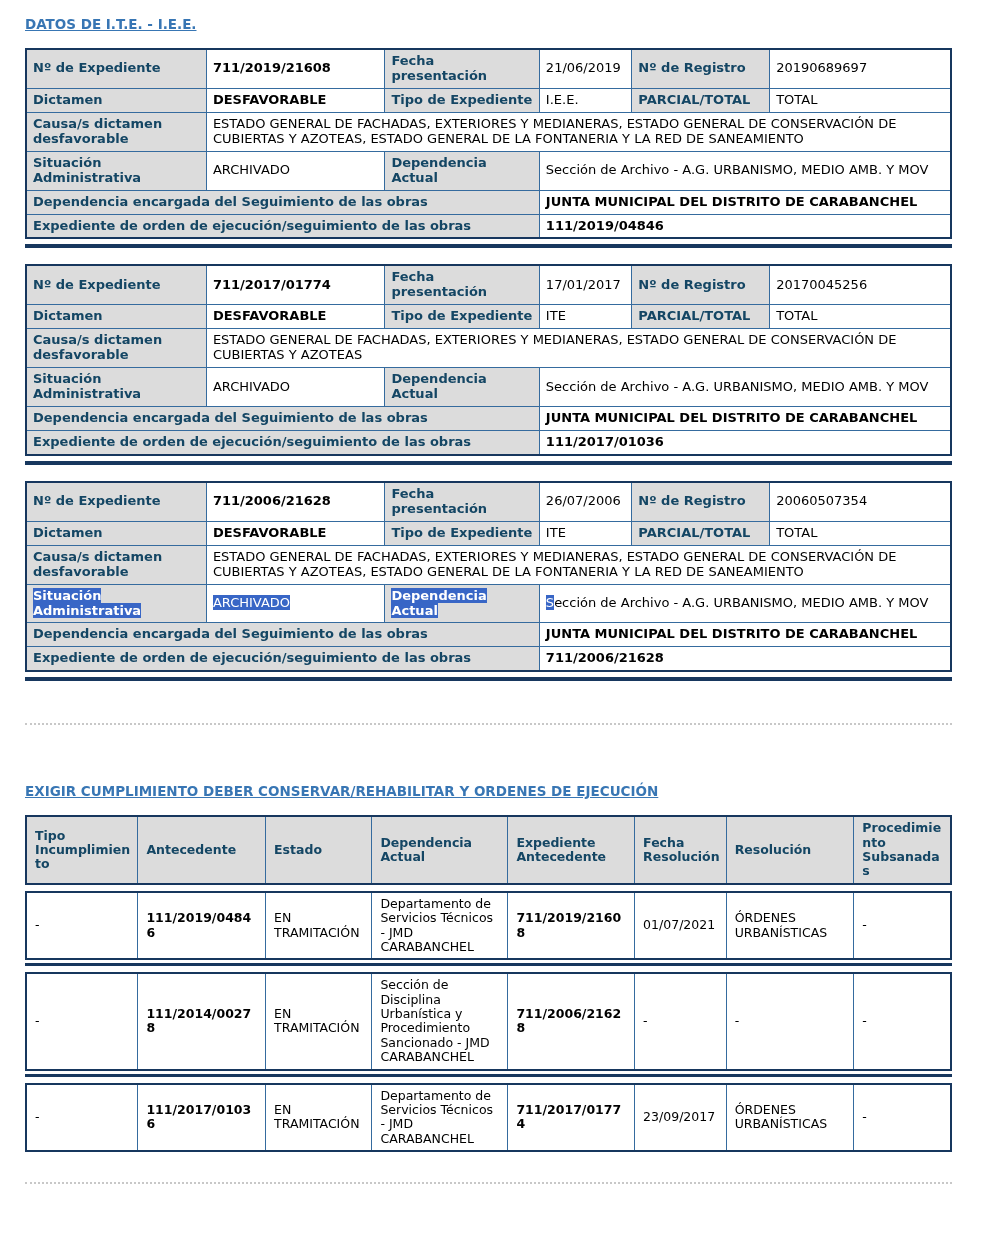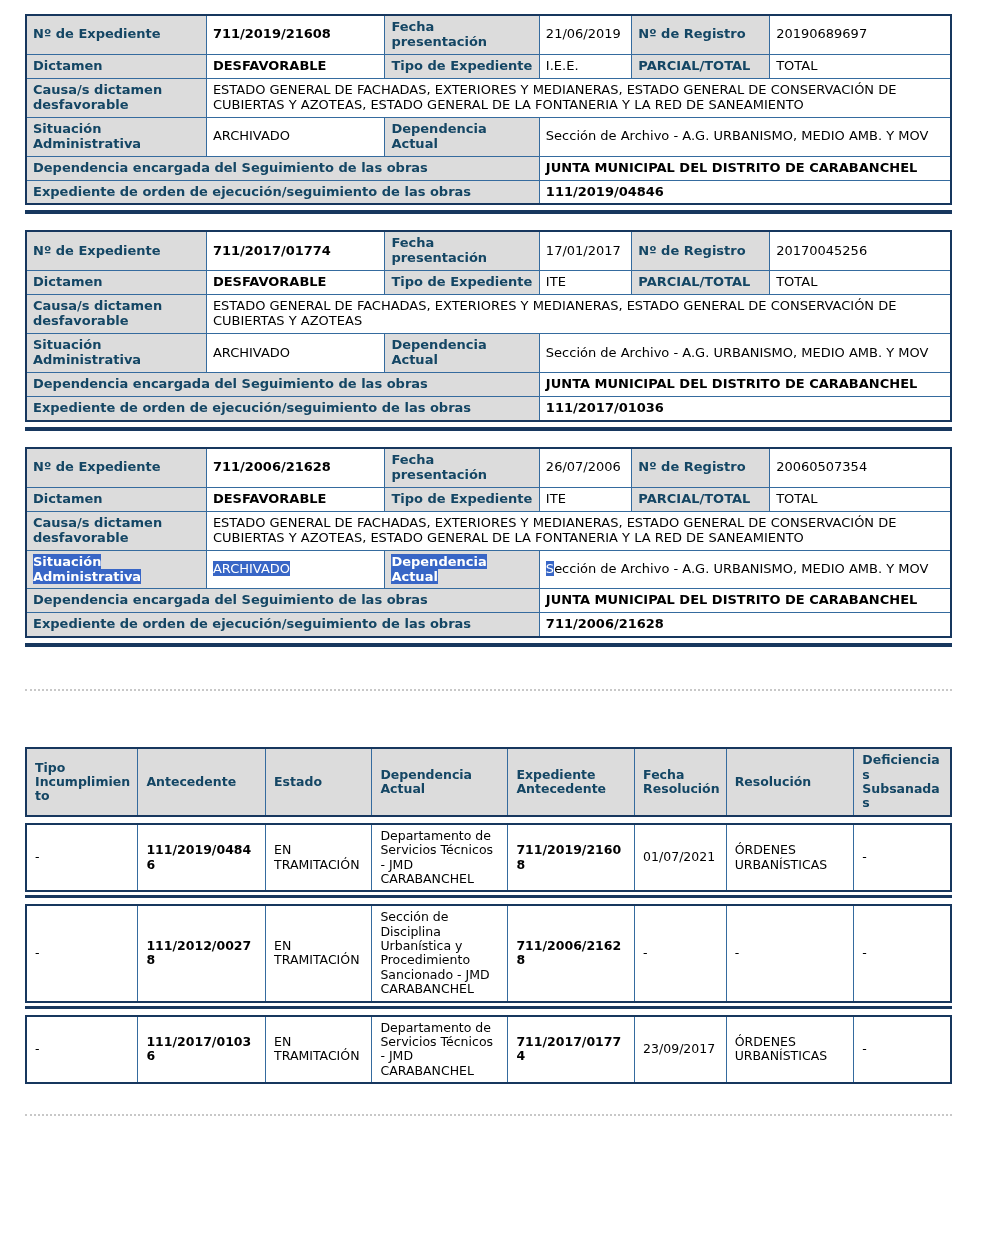--- a/index.html
+++ b/index.html
@@ -35,20 +35,21 @@
   .sep1{ margin:42px 0 56px 0; }
   .sep2{ margin:30px 0 26px 0; }
   .sel{ background:#3866C6; color:#fff; }
   td.sel-first::first-letter{ background:#3866C6; color:#fff; }
   .orders th, .orders td{ font-size:12.5px;padding-left:8px; }
 </style>
 </head>
 <body>
 
 <div>
+  <div><a href="#" class="sec-title">DATOS DE I.T.E. - I.E.E.</a></div>
 
   <table>
     <colgroup>
         <col style="width:19.5%">
         <col style="width:19.3%">
         <col style="width:16.7%">
         <col style="width:10%">
         <col style="width:14.9%">
         <col style="width:19.6%">
       </colgroup>
@@ -186,20 +187,21 @@
       <td colspan="3" class="b">711/2006/21628</td>
     </tr>
   </tbody>
     </table>
   <div class="thick-rule"></div>
 </div>
 
 <div class="dotted-sep sep1"></div>
 
 <div>
+  <div><a href="#" class="sec-title">EXIGIR CUMPLIMIENTO DEBER CONSERVAR/REHABILITAR Y ORDENES DE EJECUCIÓN</a></div>
 
   <table class="orders">
     <colgroup>
         <col style="width:12.1%">
         <col style="width:13.8%">
         <col style="width:11.5%">
         <col style="width:14.7%">
         <col style="width:13.7%">
         <col style="width:9.9%">
         <col style="width:13.8%">
@@ -207,21 +209,21 @@
       </colgroup>
     <tbody>
         <tr>
       <th>Tipo Incumplimiento</th>
       <th>Antecedente</th>
       <th>Estado</th>
       <th>Dependencia Actual</th>
       <th>Expediente Antecedente</th>
       <th>Fecha Resolución</th>
       <th>Resolución</th>
-      <th>Deficiencias Subsanadas</th>
+      <th>Procedimiento Subsanadas</th>
     </tr>
   </tbody>
     </table>
   <div class="gap6"></div>
 
   <table class="orders">
     <colgroup>
         <col style="width:12.1%">
         <col style="width:13.8%">
         <col style="width:11.5%">
@@ -254,21 +256,21 @@
         <col style="width:11.5%">
         <col style="width:14.7%">
         <col style="width:13.7%">
         <col style="width:9.9%">
         <col style="width:13.8%">
         <col style="width:10.5%">
       </colgroup>
     <tbody>
         <tr>
       <td>-</td>
-      <td class="b">111/2012/00278</td>
+      <td class="b">111/2014/00278</td>
       <td>EN TRAMITACIÓN</td>
       <td>Sección de Disciplina Urbanística y Procedimiento Sancionado - JMD CARABANCHEL</td>
       <td class="b">711/2006/21628</td>
       <td>-</td>
       <td>-</td>
       <td>-</td>
     </tr>
   </tbody>
     </table>
   <div class="mid-rule"></div>

